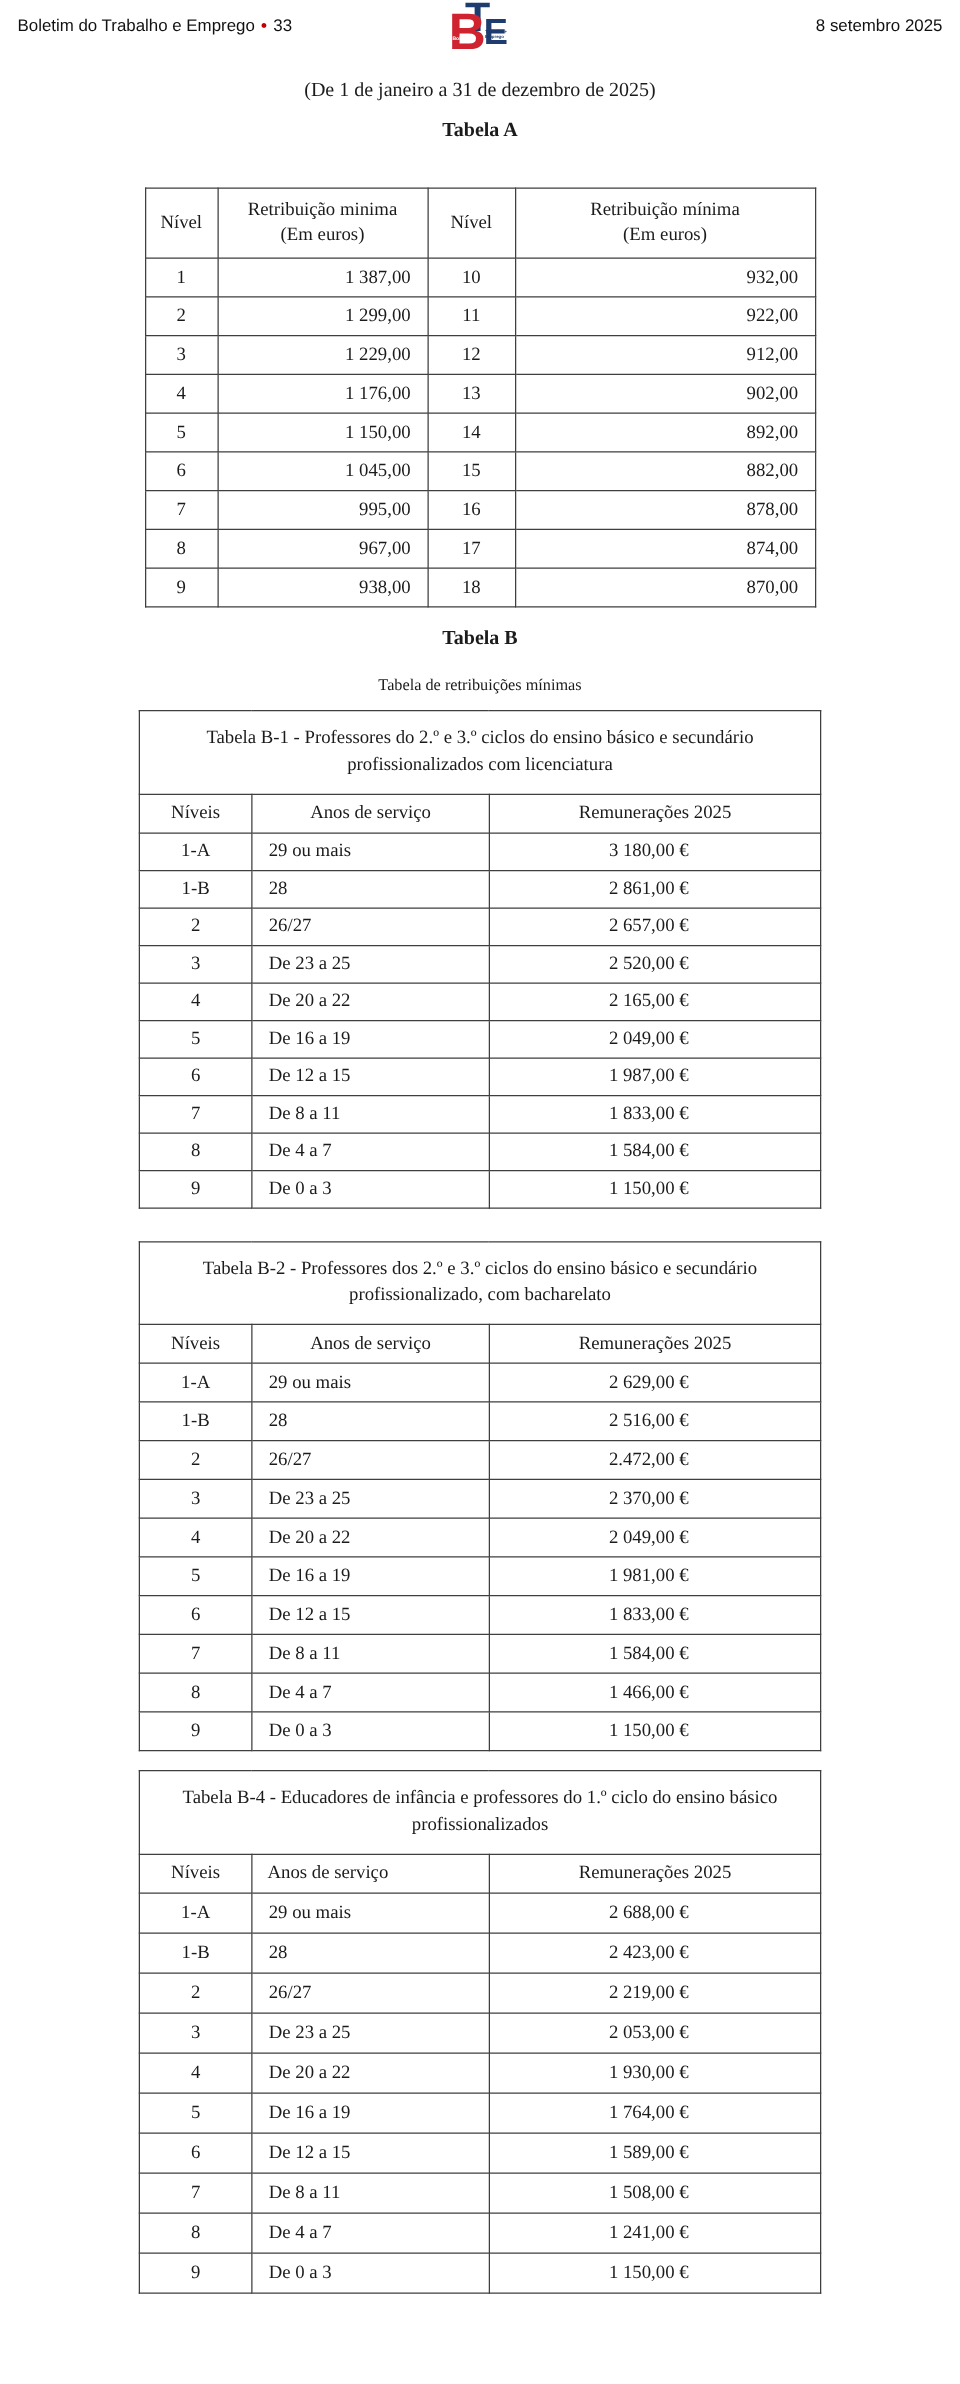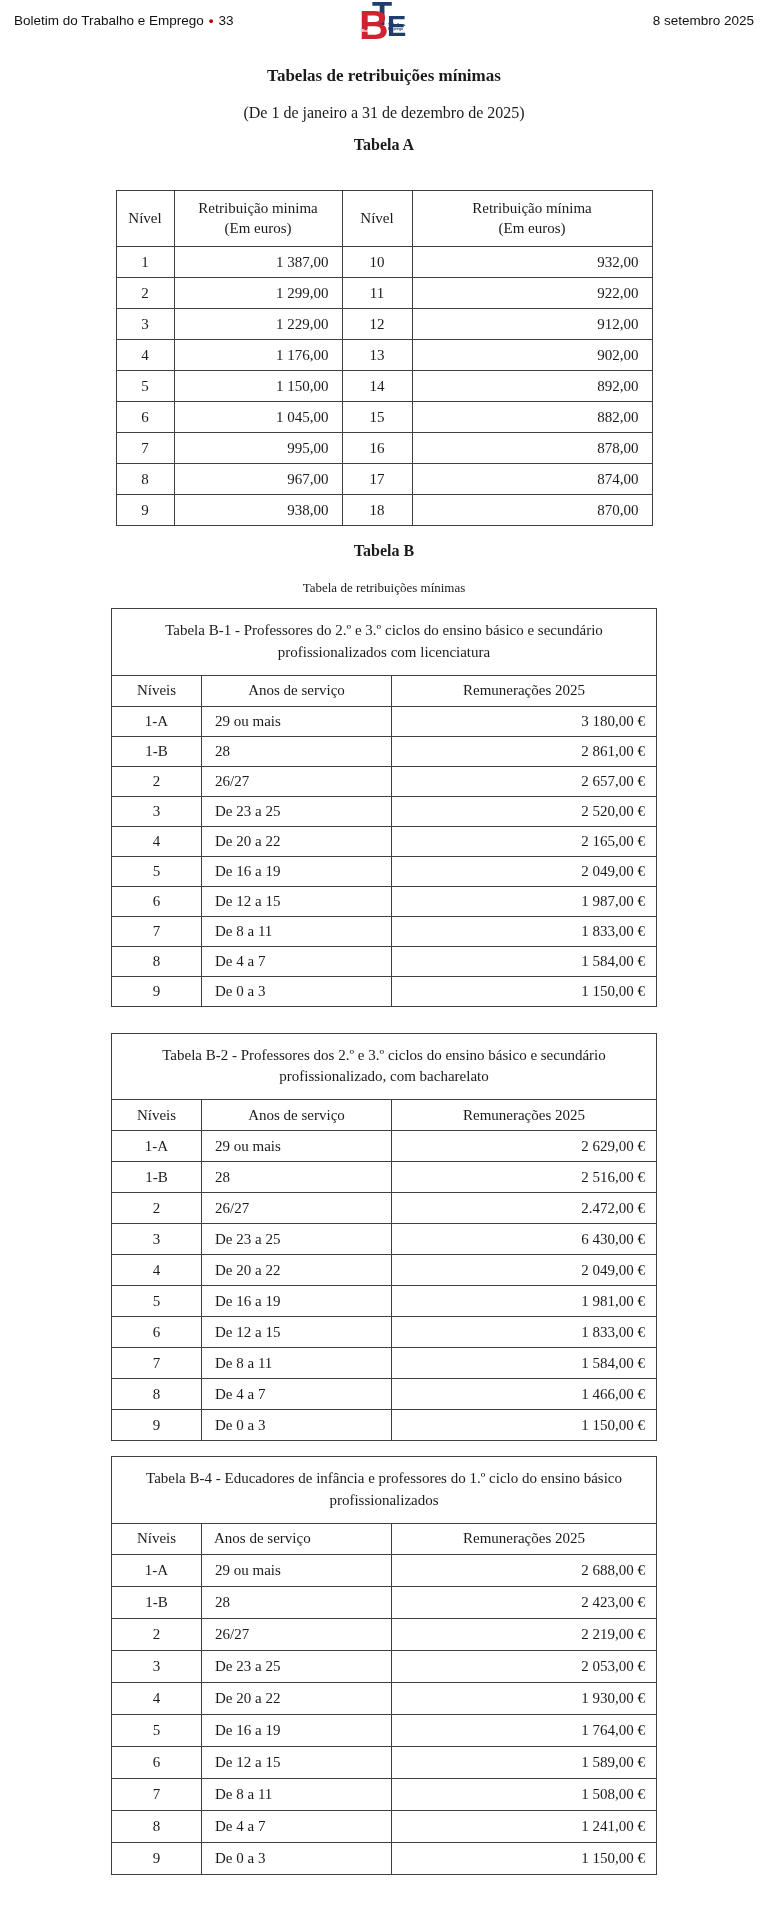--- a/index.html
+++ b/index.html
@@ -78,21 +78,21 @@
     padding: 11px 30px; line-height: 1.45; font-size: 15px;
   }
   .table-b thead th.colhead { height: 31px; font-weight: normal; text-align: center; vertical-align: middle; }
   .table-b thead th.colhead.left-head { text-align: left; padding-left: 12px; }
   .table-b tbody td { vertical-align: middle; }
   .tb-b1 tbody td { height: 30px; }
   .tb-b2 tbody td { height: 31px; }
   .tb-b4 tbody td { height: 32px; }
   .table-b .c0 { text-align: center; }
   .table-b .c1 { text-align: left;  padding-left: 13px; }
-  .table-b .c2 { text-align: right; padding-right: 11px; }
+  .table-b .c2 { text-align: center; padding-right: 11px; }
 
   .tb-b1 { margin-top: 12px; }
   .tb-b2 { margin-top: 26px; }
   .tb-b4 { margin-top: 15px; }
 </style>
 </head>
 <body>
 
 <div class="page">
 
@@ -103,21 +103,20 @@
     <div class="logo">
       <span class="logo-t">T</span>
       <span class="logo-b">B</span>
       <span class="logo-e">E</span>
       <span class="logo-tagline-left">Boletim</span>
       <span class="logo-tagline-right">Trabalho + Emprego</span>
     </div>
     <div class="header-right">8 setembro 2025</div>
   </div>
 
-  <div class="main-title">Tabelas de retribuições mínimas</div>
   <div class="period-line">(De 1 de janeiro a 31 de dezembro de 2025)</div>
 
   <div class="caption-a">Tabela A</div>
   <table class="table-a">
     <colgroup>
         <col class="ca1">
         <col class="ca2">
         <col class="ca3">
         <col class="ca4">
       </colgroup>
@@ -317,21 +316,21 @@
 
         <tr>
           <td class="c0">2</td>
           <td class="c1">26/27</td>
           <td class="c2">2.472,00 €</td>
         </tr>
 
         <tr>
           <td class="c0">3</td>
           <td class="c1">De 23 a 25</td>
-          <td class="c2">6 430,00 €</td>
+          <td class="c2">2 370,00 €</td>
         </tr>
 
         <tr>
           <td class="c0">4</td>
           <td class="c1">De 20 a 22</td>
           <td class="c2">2 049,00 €</td>
         </tr>
 
         <tr>
           <td class="c0">5</td>

